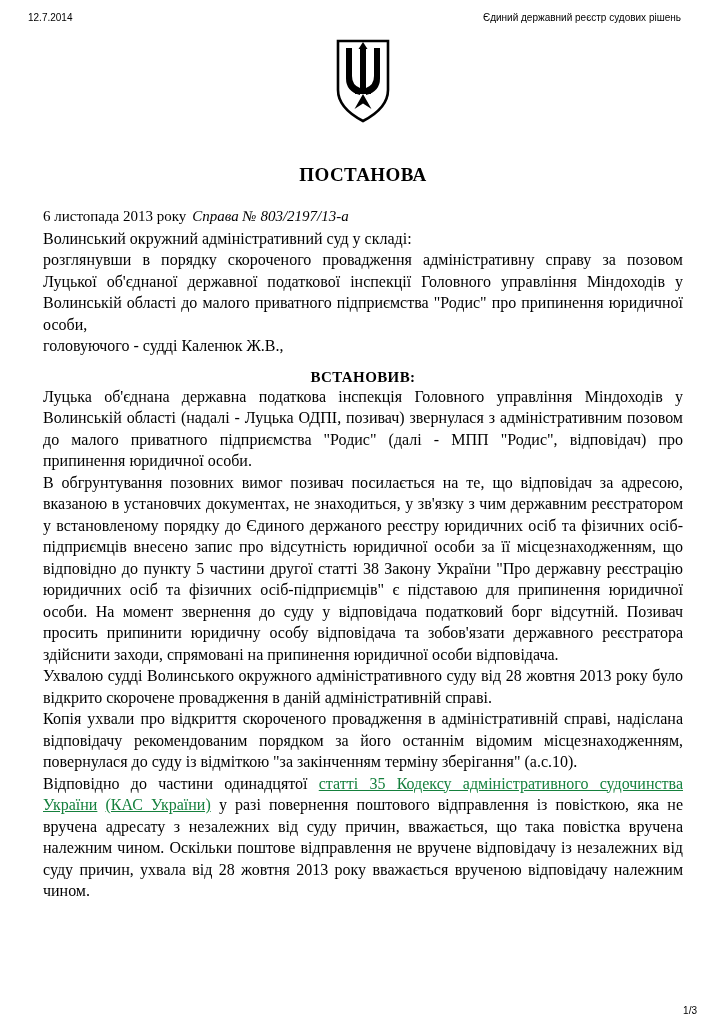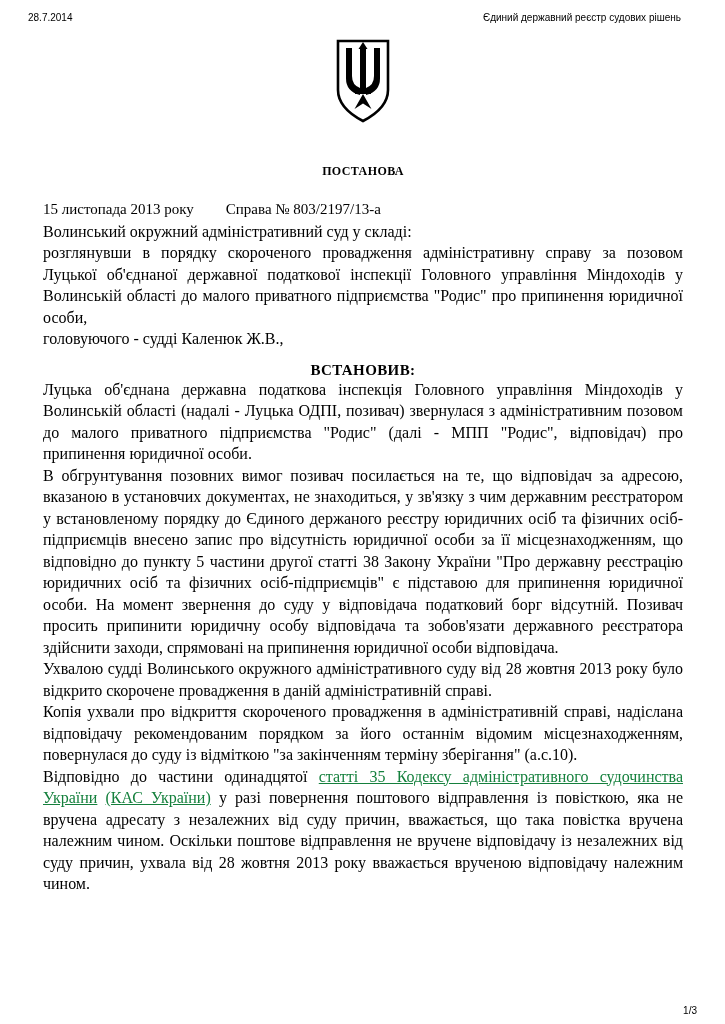--- a/index.html
+++ b/index.html
@@ -36,38 +36,38 @@
   }
 
   .emblem {
     margin-top: 38px;
     text-align: center;
   }
 
   .doc-title {
     margin-top: 36px;
     text-align: center;
-    font-size: 12px;
+    font-size: 19px;
     font-weight: bold;
     letter-spacing: 0.4px;
   }
   .doc-subtitle {
     margin-top: 20px;
     text-align: center;
     font-size: 15px;
     font-weight: bold;
     letter-spacing: 0.4px;
   }
 
   .case-line {
     margin-top: 20px;
     font-size: 15px;
     line-height: 21.5px;
   }
-  .case-line .case-no { margin-left: 32px; }
+  .case-line .case-no { margin-left: 6px; font-style: italic; }
 
   p.body {
     font-size: 16px;
     line-height: 21.5px;
     text-align: justify;
   }
   p.body.single { text-align: left; }
 
   .established {
     margin-top: 12px;
@@ -88,21 +88,21 @@
     right: 28px;
     bottom: 8px;
     font-family: "Liberation Sans", "DejaVu Sans", sans-serif;
     font-size: 10px;
   }
 </style>
 </head>
 <body>
 
 <div class="print-header">
-  <span class="hdr-date">28.7.2014</span>
+  <span class="hdr-date">12.7.2014</span>
   <span class="hdr-title">Єдиний державний реєстр судових рішень</span>
 </div>
 
 <div class="content">
 
   <div class="emblem">
     <svg width="58" height="86" viewBox="0 0 58 86" aria-hidden="true">
       <path d="M4 3 H54 V52 Q54 70 29 83 Q4 70 4 52 Z" fill="none" stroke="#000" stroke-width="2.6"></path>
       <g fill="#000">
         <path d="M29 4 l4.5 7 h-9 z"></path>
@@ -111,21 +111,21 @@
         <path d="M46 10 h-6 v28 q0 9 -8 12 v7 q14 -3.5 14 -16.5 z"></path>
         <rect x="21" y="51" width="16" height="5"></rect>
         <path d="M29 56 l-8.5 15 8.5 -5.5 8.5 5.5 z"></path>
       </g>
     </svg>
   </div>
 
   <h1 class="doc-title">ПОСТАНОВА</h1>
 
   <p class="case-line">
-    <span>15 листопада 2013 року</span><span class="case-no">Справа № 803/2197/13-а</span>
+    <span>6 листопада 2013 року</span><span class="case-no">Справа № 803/2197/13-а</span>
   </p>
 
   <p class="body single">Волинський окружний адміністративний суд у складі:</p>
 
   <p class="body">розглянувши в порядку скороченого провадження адміністративну справу за позовом Луцької об'єднаної державної податкової інспекції Головного управління Міндоходів у Волинській області до малого приватного підприємства "Родис" про припинення юридичної особи,</p>
 
   <p class="body single">головуючого - судді Каленюк Ж.В.,</p>
 
   <h3 class="established">ВСТАНОВИВ:</h3>
 

